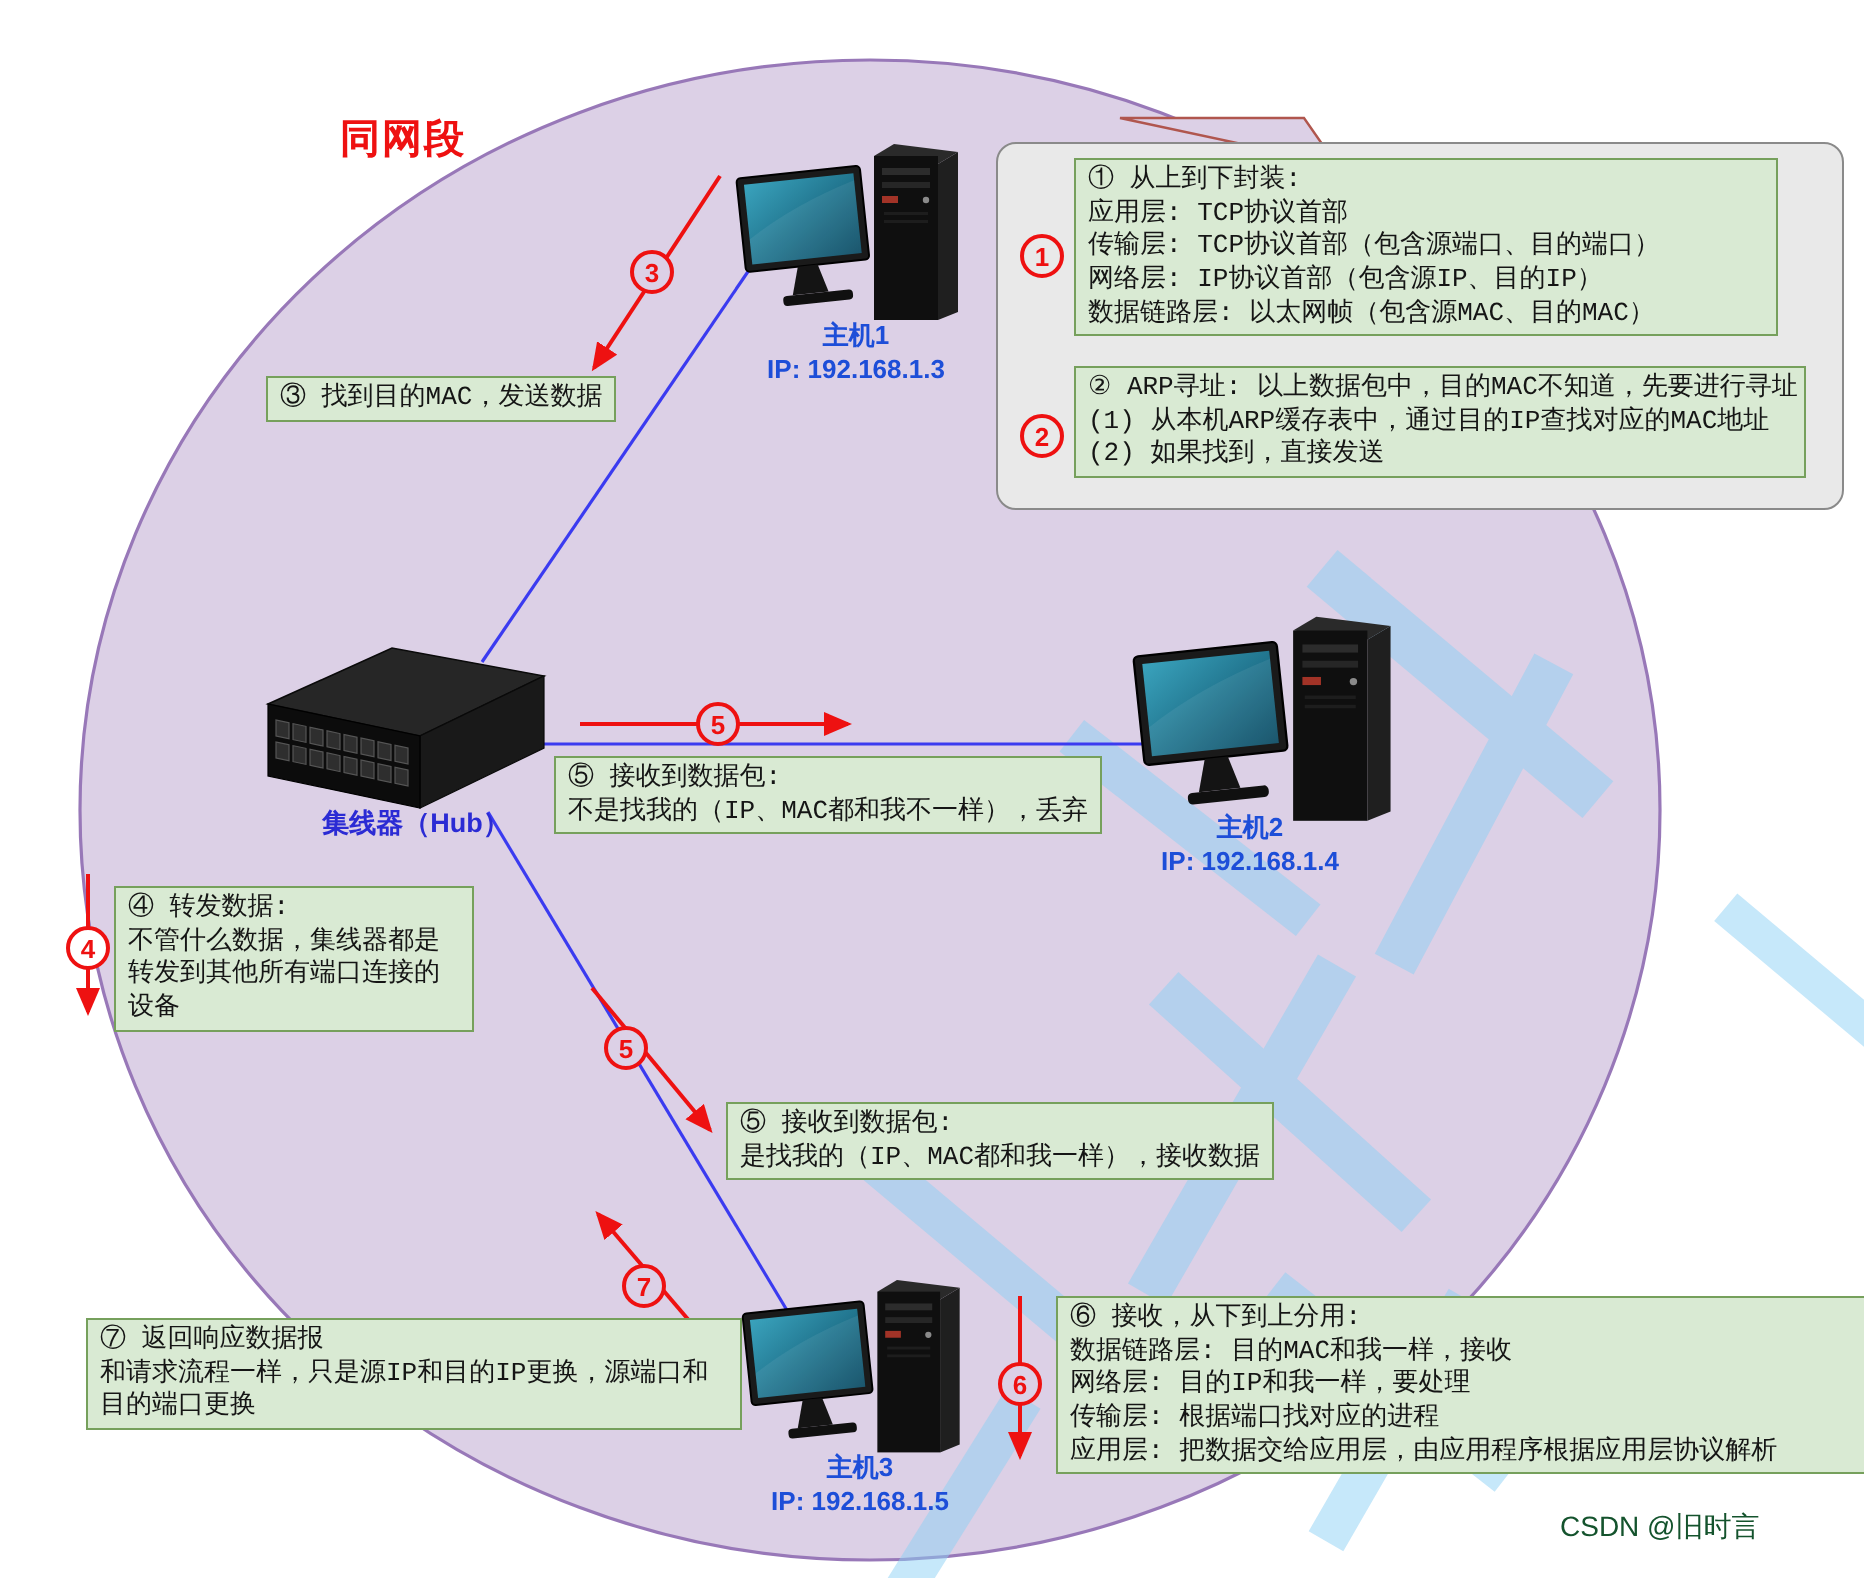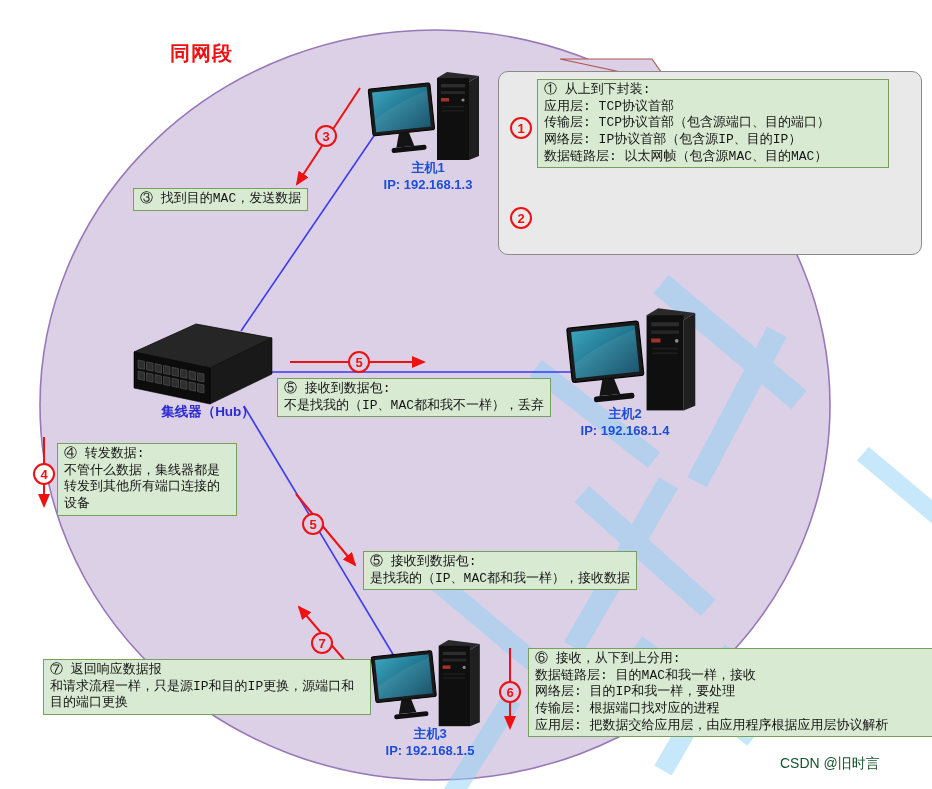--- a/index.html
+++ b/index.html
@@ -27,21 +27,21 @@
   }
   
   .badge{
     position:absolute;width:22px;height:22px;border:2px solid #ee1111;border-radius:50%;
     color:#ee1111;font-weight:bold;font-size:13px;display:flex;align-items:center;justify-content:center;
     background:#dcd0e6;transform:translate(-50%,-50%);box-sizing:border-box;
   }
   .badge.on-panel{background:#e9e9e9;}
   .badge.on-white{background:#ffffff;}
   .region-label{
-    position:absolute;left:170px;top:40px;font-size:20px;font-weight:bold;color:#ee1111;letter-spacing:1px;
+    position:absolute;left:170px;top:56px;font-size:20px;font-weight:bold;color:#ee1111;letter-spacing:1px;
   }
   .hostlabel{
     position:absolute;text-align:center;font-weight:bold;color:#1d4ed8;
     font-size:13px;line-height:1.3;
   }
   .hublabel{
     position:absolute;left:128px;top:403px;width:160px;text-align:center;
     font-weight:bold;color:#2b2bd4;font-size:13.5px;
   }
   .credit{
@@ -152,20 +152,25 @@
   <div class="panel"></div>
 
   <div class="gbox" style="left:537px;top:79px;width:352px;">
     <div>① 从上到下封装:</div>
     <div>应用层: TCP协议首部</div>
     <div>传输层: TCP协议首部（包含源端口、目的端口）</div>
     <div>网络层: IP协议首部（包含源IP、目的IP）</div>
     <div>数据链路层: 以太网帧（包含源MAC、目的MAC）</div>
   </div>
 
+  <div class="gbox" style="left:537px;top:183px;width:366px;">
+    <div>② ARP寻址: 以上数据包中，目的MAC不知道，先要进行寻址</div>
+    <div>(1) 从本机ARP缓存表中，通过目的IP查找对应的MAC地址</div>
+    <div>(2) 如果找到，直接发送</div>
+  </div>
 
   <div class="gbox" style="left:133px;top:188px;">
     <div>③ 找到目的MAC，发送数据</div>
   </div>
 
   <div class="gbox wrap" style="left:57px;top:443px;width:180px;">
     <div>④ 转发数据:</div>
     <div>不管什么数据，集线器都是转发到其他所有端口连接的设备</div>
   </div>
 

